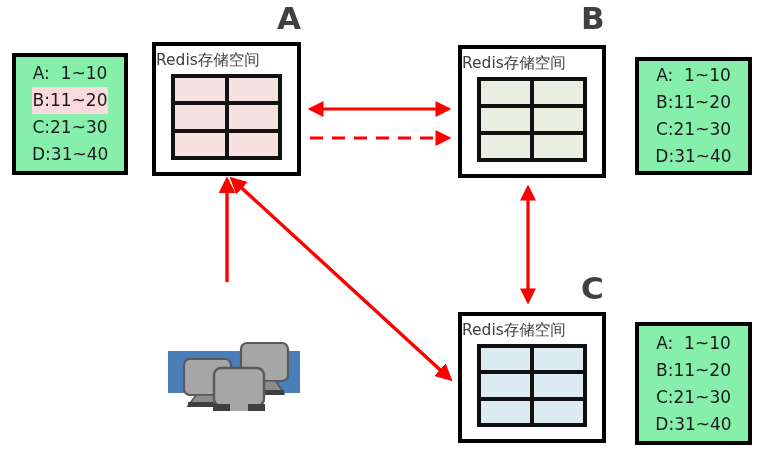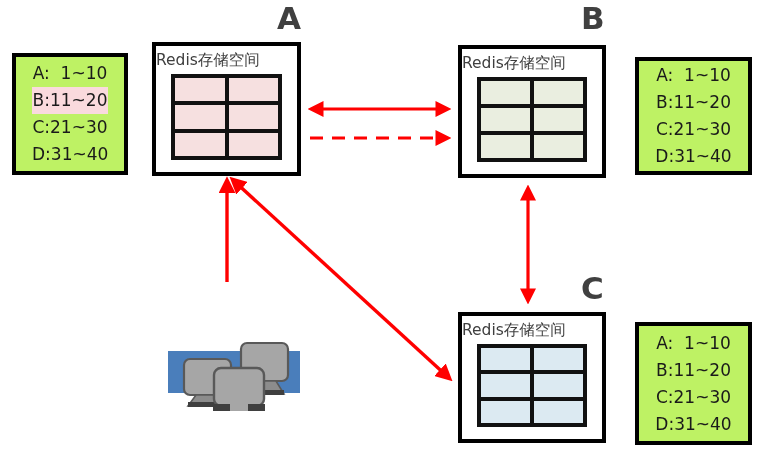--- a/index.html
+++ b/index.html
@@ -63,21 +63,21 @@
   .redis-cell {
     width: 100%;
     height: 100%;
   }
 
   
   .keybox {
     position: absolute;
     box-sizing: border-box;
     border: 4px solid #000000;
-    background: #bef264;
+    background: #86efac;
     display: flex;
     flex-direction: column;
     justify-content: center;
     padding: 3px 16px;
   }
   .keyrow {
     font-size: 17px;
     color: #1a1a1a;
     font-family: "DejaVu Sans", "Liberation Sans", sans-serif;
     text-align: center;

